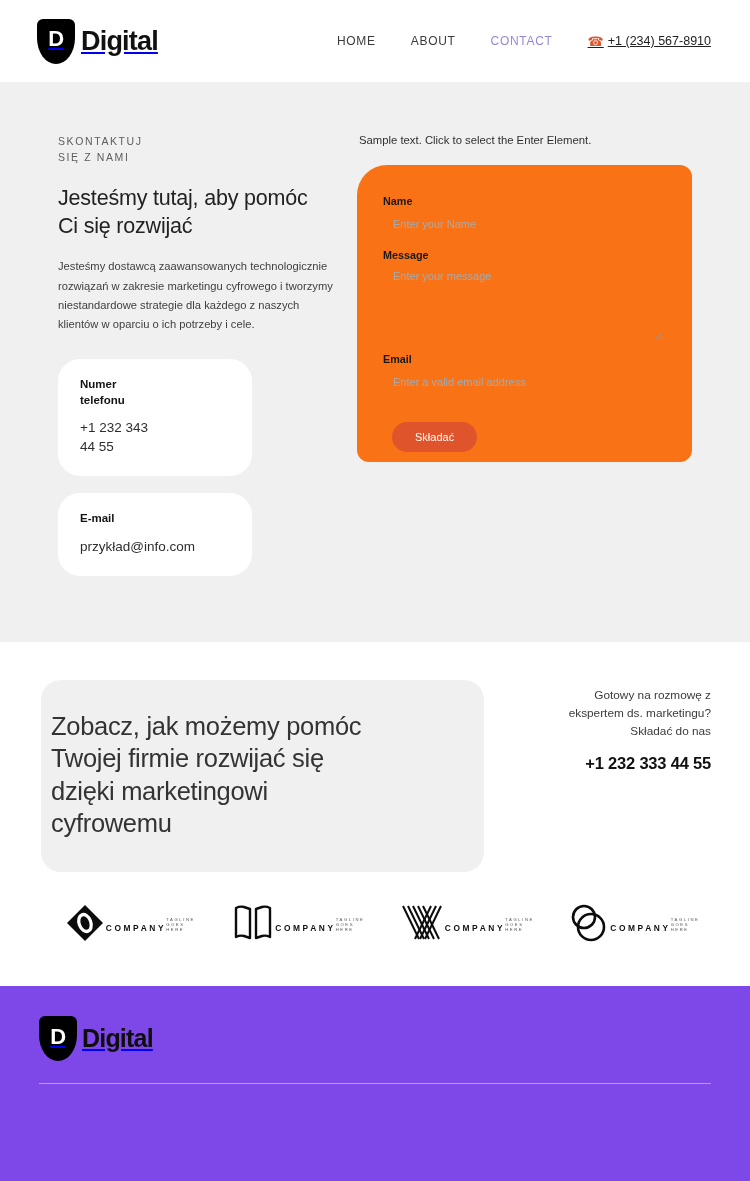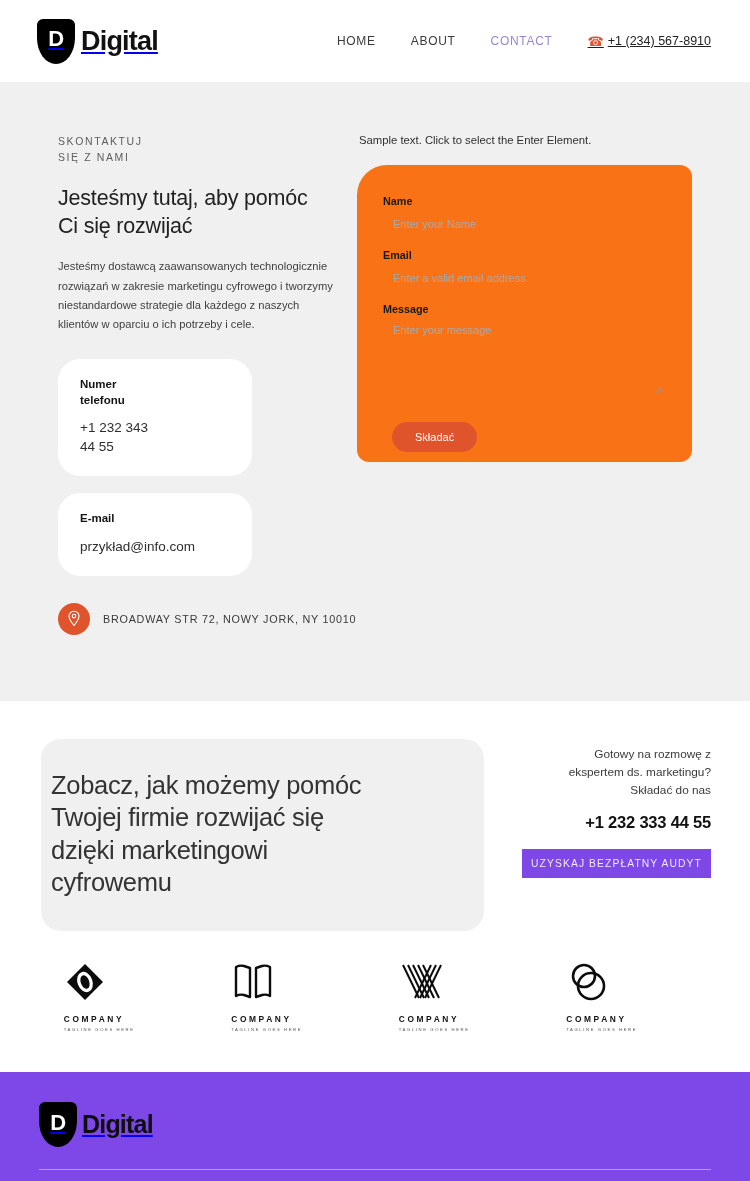--- a/index.html
+++ b/index.html
@@ -254,21 +254,21 @@
 
   
   .logo-strip {
     background: #fff;
     display: flex;
     justify-content: space-around;
     align-items: flex-end;
     padding: 28px 40px 40px 40px;
   }
   .client-logo {
-    display: flex; flex-direction: column; align-items: flex-start;
+    display: flex; align-items: center;
     width: 120px;
   }
   .client-mark { height: 46px; display: flex; align-items: center; justify-content: center; }
   .client-name {
     font-size: 8.4px;
     font-weight: 700;
     letter-spacing: 2.6px;
     color: #111;
     margin-top: 9px;
   }
@@ -337,73 +337,63 @@
 telefonu</div>
       <div class="info-value">+1 232 343
 44 55</div>
     </div>
 
     <div class="info-card email">
       <div class="info-label">E-mail</div>
       <div class="info-value">przykład@info.com</div>
     </div>
 
-    <div class="address-row">
-      <span class="pin-circle">
-        <svg width="14" height="17" viewBox="0 0 14 17" fill="none" aria-hidden="true">
-          <path d="M7 1.2C4.2 1.2 2 3.4 2 6.1c0 3.6 5 9.4 5 9.4s5-5.8 5-9.4c0-2.7-2.2-4.9-5-4.9z" stroke="#ffffff" stroke-width="1.1" fill="none"></path>
-          <circle cx="7" cy="6.1" r="1.8" stroke="#ffffff" stroke-width="1.1" fill="none"></circle>
-        </svg>
-      </span>
-      <span class="address-text">BROADWAY STR 72, NOWY JORK, NY 10010</span>
-    </div>
   </div>
 
   <div class="contact-right">
     <div class="sample-text">Sample text. Click to select the Enter Element.</div>
 
     <form class="form-panel">
       <div class="field">
         <label class="field-label">Name</label>
         <input class="field-input" type="text" placeholder="Enter your Name" style="">
-      </div>
-
-      <div class="field">
-        <label class="field-label">Email</label>
-        <input class="field-input" type="email" placeholder="Enter a valid email address" style="">
       </div>
 
       <div class="field">
         <label class="field-label">Message</label>
         <textarea class="field-textarea" placeholder="Enter your message" style=""></textarea>
         <div class="resize-grip">
           <svg width="10" height="10" viewBox="0 0 10 10" aria-hidden="true">
             <path d="M9 3L3 9M9 6.5L6.5 9" stroke="#9a9a9a" stroke-width="0.8"></path>
           </svg>
         </div>
       </div>
 
+      <div class="field">
+        <label class="field-label">Email</label>
+        <input class="field-input" type="email" placeholder="Enter a valid email address" style="">
+      </div>
+
       <button class="submit-btn" type="submit">Składać</button>
     </form>
   </div>
 </section>
 
 <section class="cta-section">
   <div class="cta-box">
     <h2 class="cta-title">Zobacz, jak możemy pomóc
 Twojej firmie rozwijać się
 dzięki marketingowi
 cyfrowemu</h2>
   </div>
   <div class="cta-right">
     <p class="cta-sub">Gotowy na rozmowę z
 ekspertem ds. marketingu?
 Składać do nas</p>
     <div class="cta-phone">+1 232 333 44 55</div>
-    <button class="audit-btn">UZYSKAJ BEZPŁATNY AUDYT</button>
   </div>
 </section>
 
 <section class="logo-strip">
 
   <div class="client-logo">
     <div class="client-mark">
       <svg width="42" height="42" viewBox="0 0 42 42" aria-hidden="true">
         <path d="M21 3 L39 21 L21 39 L3 21 Z" fill="#0c0c0c"></path>
         <ellipse cx="21" cy="21" rx="7.5" ry="10.5" fill="#ffffff" transform="rotate(-20 21 21)"></ellipse>

